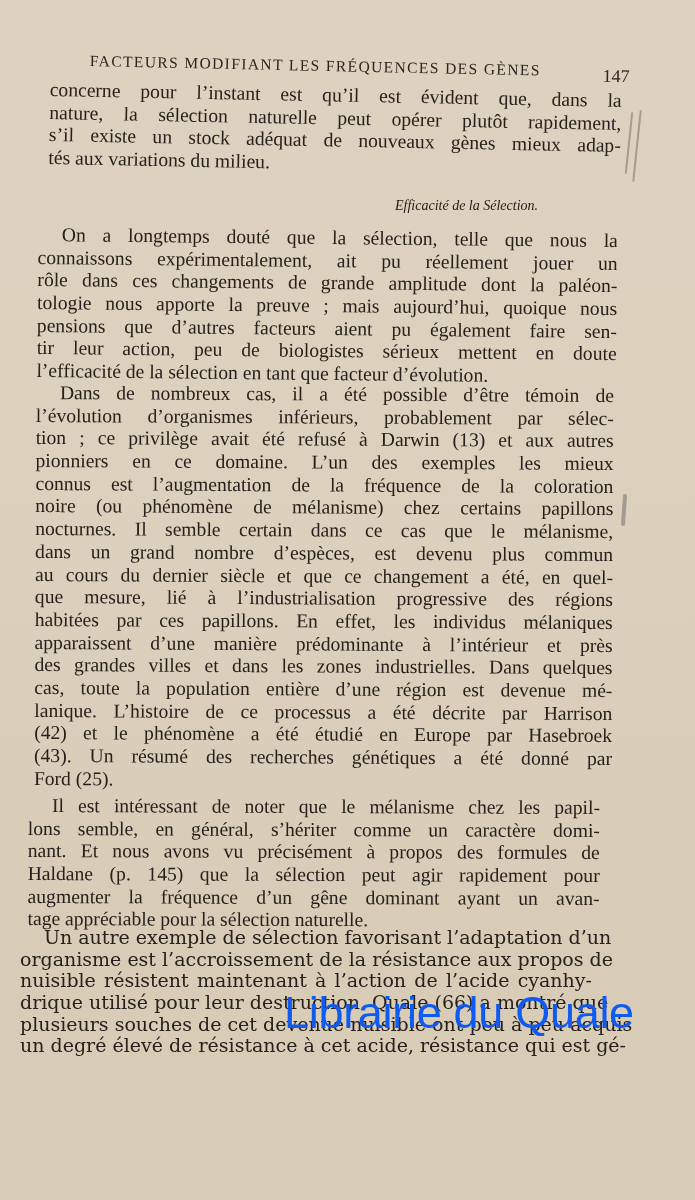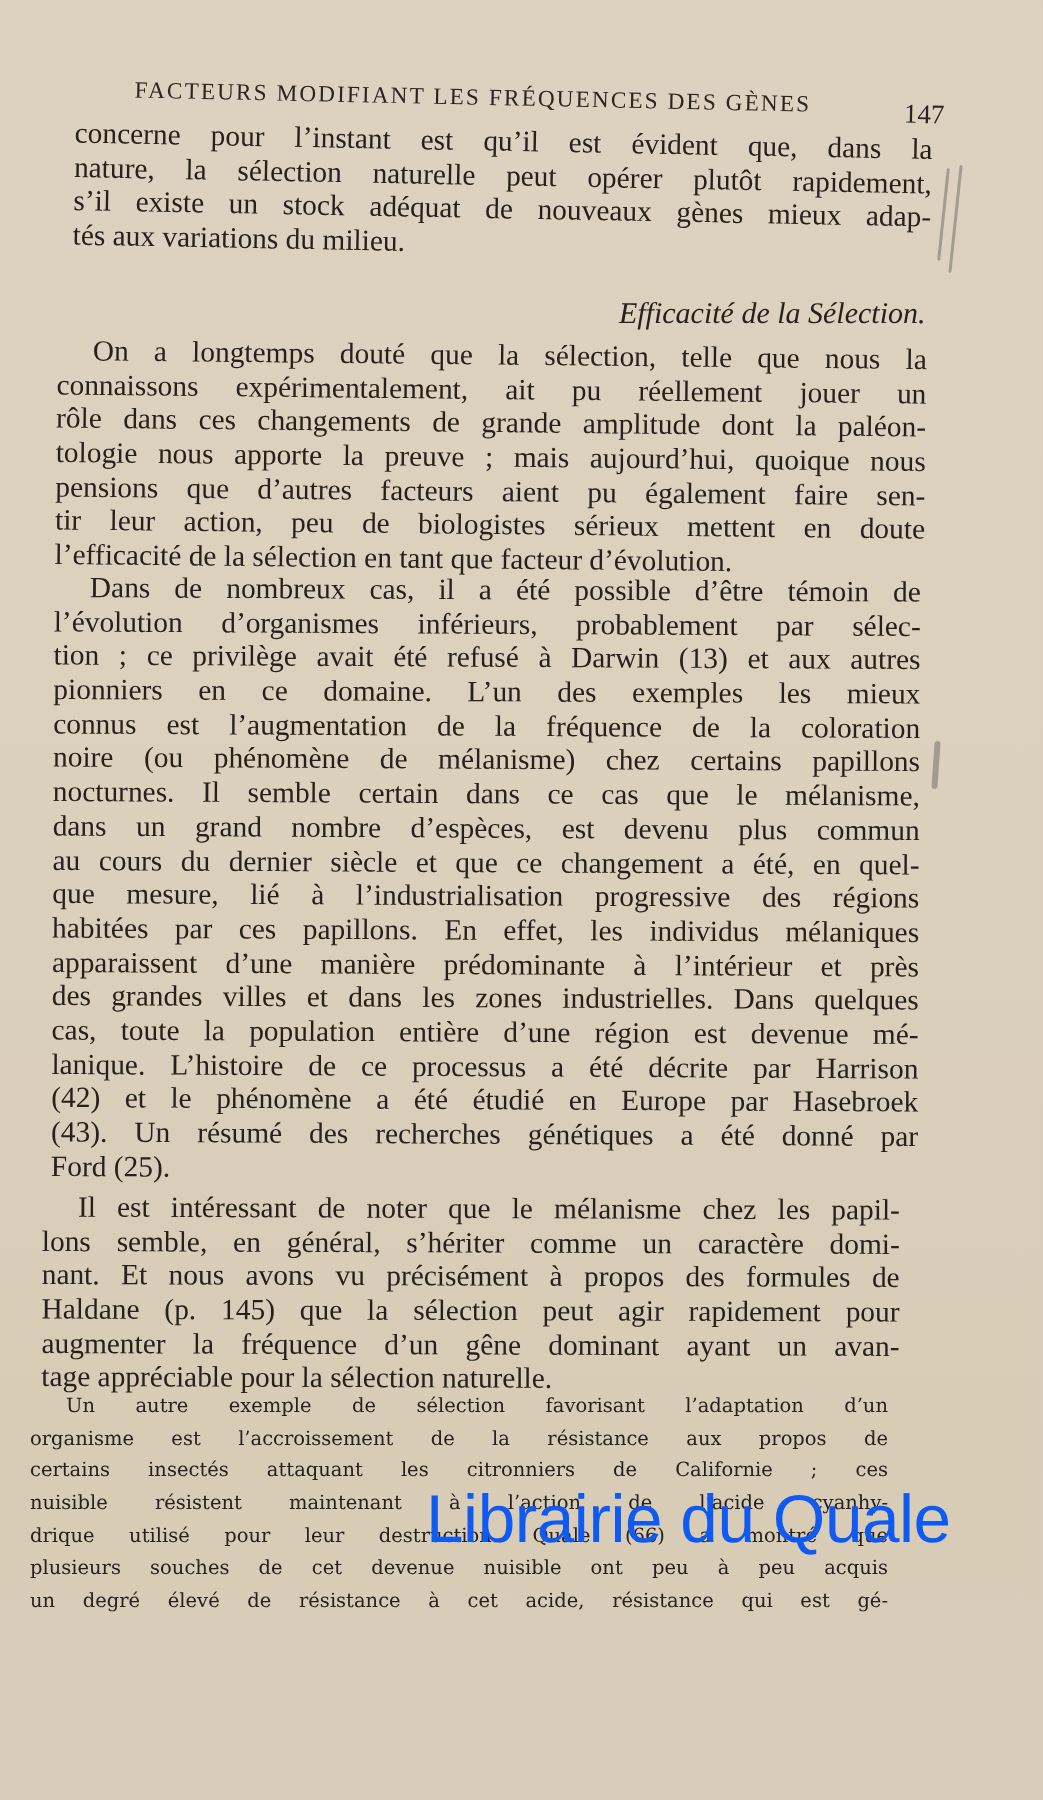--- a/index.html
+++ b/index.html
@@ -17,27 +17,27 @@
     font-size: 15.5px; letter-spacing: 1.4px; color: #2a2520;
     white-space: nowrap; transform: rotate(1.2deg); transform-origin: left top;
   }
   .header .pnum { position: absolute; right: 0; top: 3px; font-size: 18px; letter-spacing: 0; }
   .block { position: absolute; color: #26211c; font-size: 19.6px; }
   .line { height: 22.7px; line-height: 22.7px; white-space: nowrap; text-align: justify; text-align-last: justify; }
   .line.last { text-align-last: left; }
   .line.indent { padding-left: 24px; }
   .section-title {
     position: absolute; top: 198px; left: 395px; width: 222px;
-    font-style: italic; font-size: 20px; color: #26211c; text-align: right; white-space: nowrap;
+    font-style: italic; font-size: 14px; color: #26211c; white-space: nowrap;
   }
   .b1 { top: 79px; left: 50px; width: 572px; transform: rotate(1.1deg); transform-origin: left top; }
   .b2 { top: 224px; left: 38px; width: 580px; transform: rotate(0.6deg); transform-origin: left top; }
   .b3 { top: 382px; left: 36px; width: 578px; transform: rotate(0.3deg); transform-origin: left top; }
   .b4 { top: 795px; left: 28px; width: 572px; transform: rotate(0.2deg); transform-origin: left top; }
-  .b5 { top: 927px; left: 20px; width: 572px; font-family: "DejaVu Serif", serif; font-size: 13px; }
+  .b5 { top: 927px; left: 20px; width: 572px; font-family: "DejaVu Serif", serif; font-size: 19px; }
   .b5 .line { height: 21.7px; line-height: 21.7px; }
   .watermark {
     position: absolute; top: 990px; left: 284px; white-space: nowrap;
     font-family: "Liberation Sans", sans-serif; font-size: 45px; color: #0f5af0;
     letter-spacing: -0.3px; line-height: 1;
   }
   .pencil { position: absolute; background: #8f8a83; border-radius: 2px; opacity: 0.75; }
 </style>
 </head>
 <body>
@@ -94,21 +94,20 @@
     <div class="line">lons semble, en général, s’hériter comme un caractère domi-</div>
     <div class="line">nant. Et nous avons vu précisément à propos des formules de</div>
     <div class="line">Haldane (p. 145) que la sélection peut agir rapidement pour</div>
     <div class="line">augmenter la fréquence d’un gêne dominant ayant un avan-</div>
     <div class="line last">tage appréciable pour la sélection naturelle.</div>
   </div>
 
   <div class="block b5">
     <div class="line indent">Un autre exemple de sélection favorisant l’adaptation d’un</div>
     <div class="line">organisme est l’accroissement de la résistance aux propos de</div>
-    <div class="line">certains insectés attaquant les citronniers de Californie ; ces</div>
     <div class="line">nuisible résistent maintenant à l’action de l’acide cyanhy-</div>
     <div class="line">drique utilisé pour leur destruction. Quale (66) a montré que</div>
     <div class="line">plusieurs souches de cet devenue nuisible ont peu à peu acquis</div>
     <div class="line">un degré élevé de résistance à cet acide, résistance qui est gé-</div>
   </div>
 
   <div class="pencil" style="left:628px;top:112px;width:2px;height:62px;transform:rotate(6deg);"></div>
   <div class="pencil" style="left:636px;top:110px;width:2px;height:72px;transform:rotate(6deg);"></div>
   <div class="pencil" style="left:622px;top:494px;width:4px;height:32px;transform:rotate(4deg);"></div>
 

